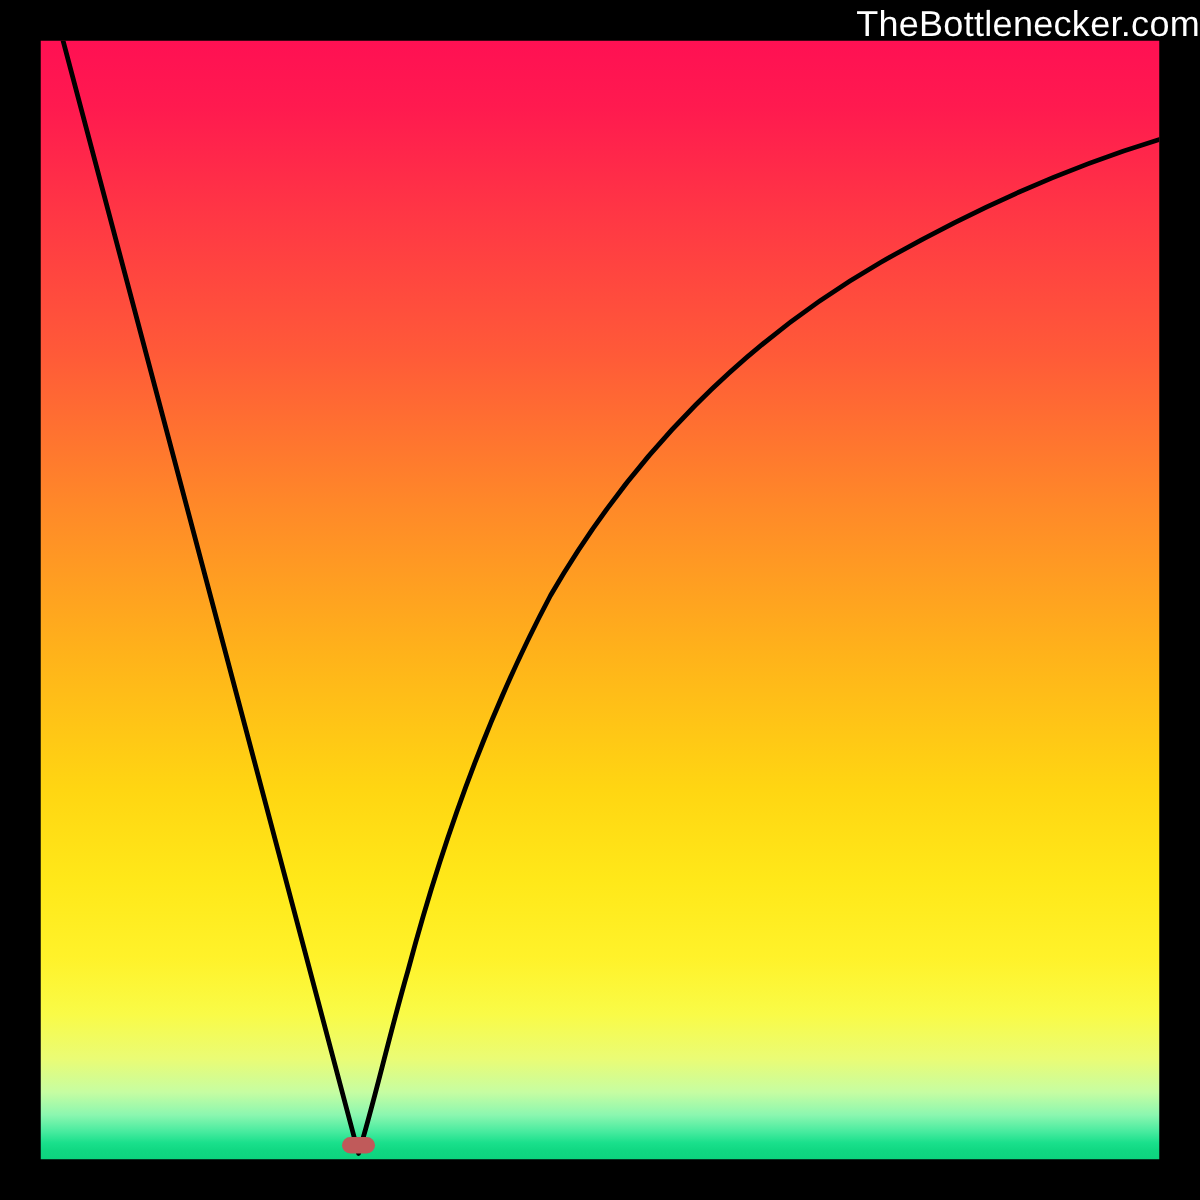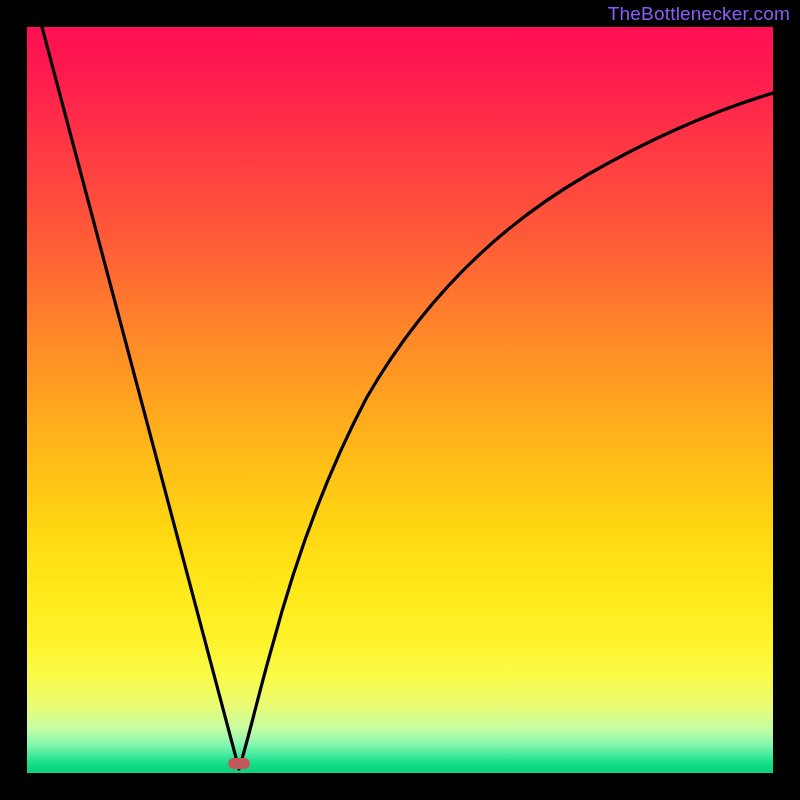--- a/index.html
+++ b/index.html
@@ -58,23 +58,23 @@
   .marker {
     position: absolute;
     width: 22px;
     height: 11px;
     background: #c05a5a;
     border-radius: 6px;
   }
   .attribution {
     position: absolute;
     top: 3px;
-    right: 10px;
-    color: #8b5cf6;
-    font-size: 19px;
+    right: 0;
+    color: #ffffff;
+    font-size: 24px;
     letter-spacing: 0.2px;
     font-weight: 400;
   }
 </style>
 </head>
 <body>
 
 <div class="canvas">
 
   <div class="plot-area">

